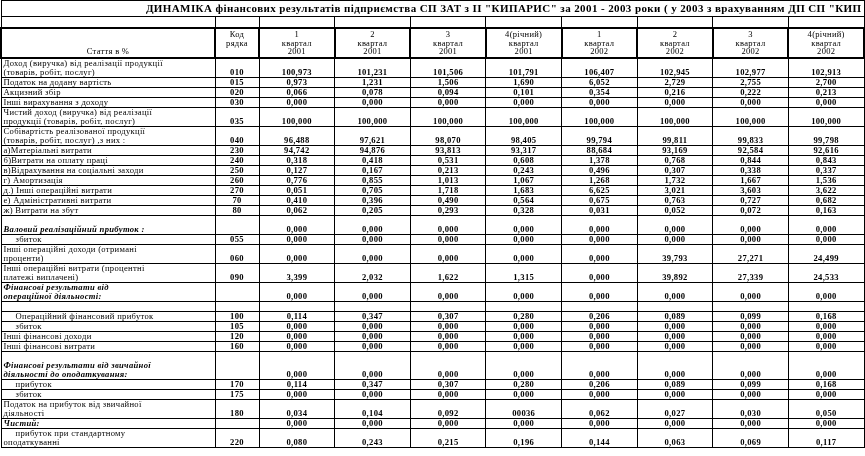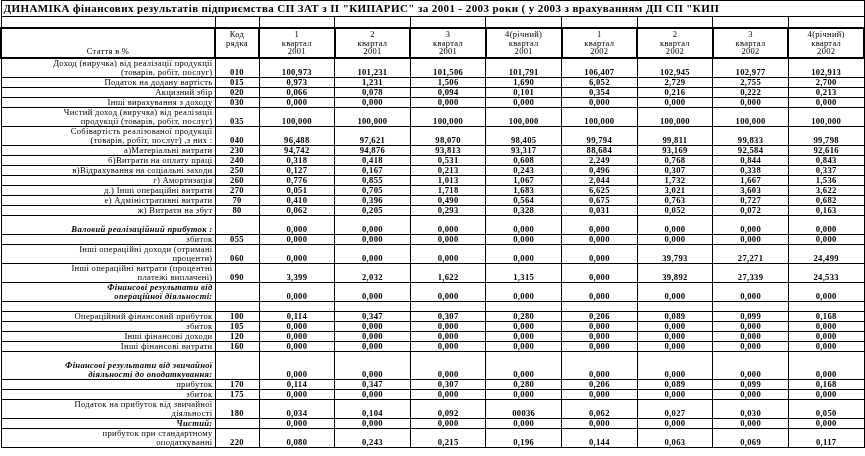--- a/index.html
+++ b/index.html
@@ -4,30 +4,30 @@
 <style>
   html,body{margin:0;padding:0;background:#fff;}
   .page{width:865px;height:456px;overflow:hidden;background:#fff;
         font-family:"Liberation Serif",serif;color:#000;}
   table{border-collapse:collapse;table-layout:fixed;width:865px;}
   td{border:1px solid #000;padding:0 2px;vertical-align:bottom;
      font-size:8.6px;line-height:9px;letter-spacing:.3px;color:#000;overflow:hidden;}
   
   .title-row td{border:1px solid #000;height:15px;vertical-align:middle;
      white-space:nowrap;overflow:hidden;font-weight:bold;font-size:11px;
-     letter-spacing:.4px;}
+     letter-spacing:.4px;text-align:right;}
   
   .gap-row td{height:10px;}
   
   .head-row td{border:2px solid #000;text-align:center;font-size:8.5px;
      line-height:8.7px;padding:1px 1px;font-weight:normal;}
   .art-head{vertical-align:bottom;}
   .code-head{vertical-align:top;}
   
-  .lab{white-space:pre-line;text-align:right;}
+  .lab{white-space:pre-line;text-align:left;}
   .cod,.val{text-align:center;font-weight:bold;}
   .sec{font-weight:bold;font-style:italic;}
   .pt{padding-top:9px;}
   .ind{text-indent:12px;}
   .sp td{height:9px;}
 </style>
 </head>
 <body>
 
 <div class="page">
@@ -198,21 +198,21 @@
           <td class="val">92,584</td>
           <td class="val">92,616</td>
         </tr>
         <tr>
           <td class="lab">б)Витрати на оплату праці</td>
           <td class="cod">240</td>
           <td class="val">0,318</td>
           <td class="val">0,418</td>
           <td class="val">0,531</td>
           <td class="val">0,608</td>
-          <td class="val">2,249</td>
+          <td class="val">1,378</td>
           <td class="val">0,768</td>
           <td class="val">0,844</td>
           <td class="val">0,843</td>
         </tr>
         <tr>
           <td class="lab">в)Відрахування на соціальні заходи</td>
           <td class="cod">250</td>
           <td class="val">0,127</td>
           <td class="val">0,167</td>
           <td class="val">0,213</td>
@@ -222,21 +222,21 @@
           <td class="val">0,338</td>
           <td class="val">0,337</td>
         </tr>
         <tr>
           <td class="lab">г) Амортизація</td>
           <td class="cod">260</td>
           <td class="val">0,776</td>
           <td class="val">0,855</td>
           <td class="val">1,013</td>
           <td class="val">1,067</td>
-          <td class="val">2,044</td>
+          <td class="val">1,268</td>
           <td class="val">1,732</td>
           <td class="val">1,667</td>
           <td class="val">1,536</td>
         </tr>
         <tr>
           <td class="lab">д.) Інші операційні витрати</td>
           <td class="cod">270</td>
           <td class="val">0,051</td>
           <td class="val">0,705</td>
           <td class="val">1,718</td>

